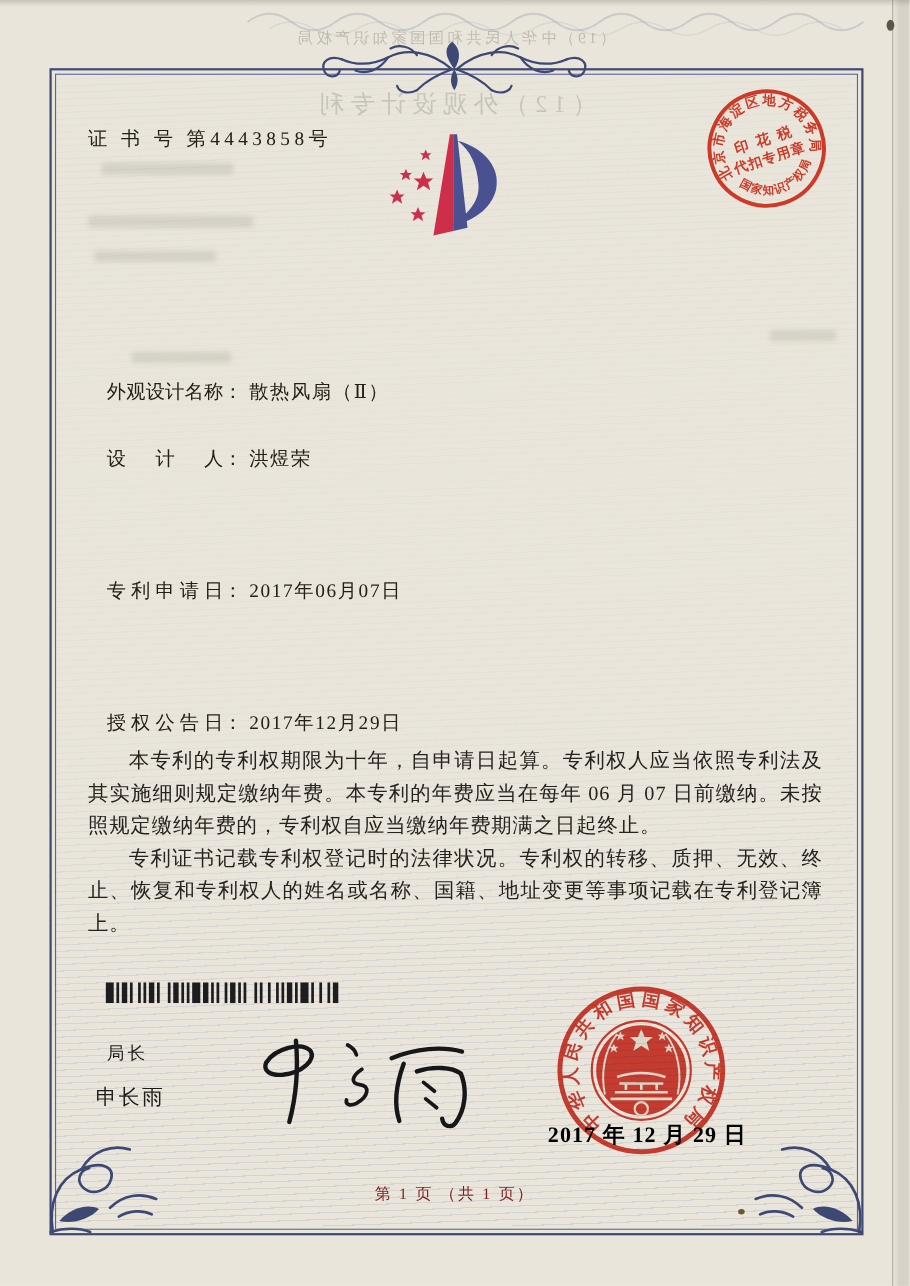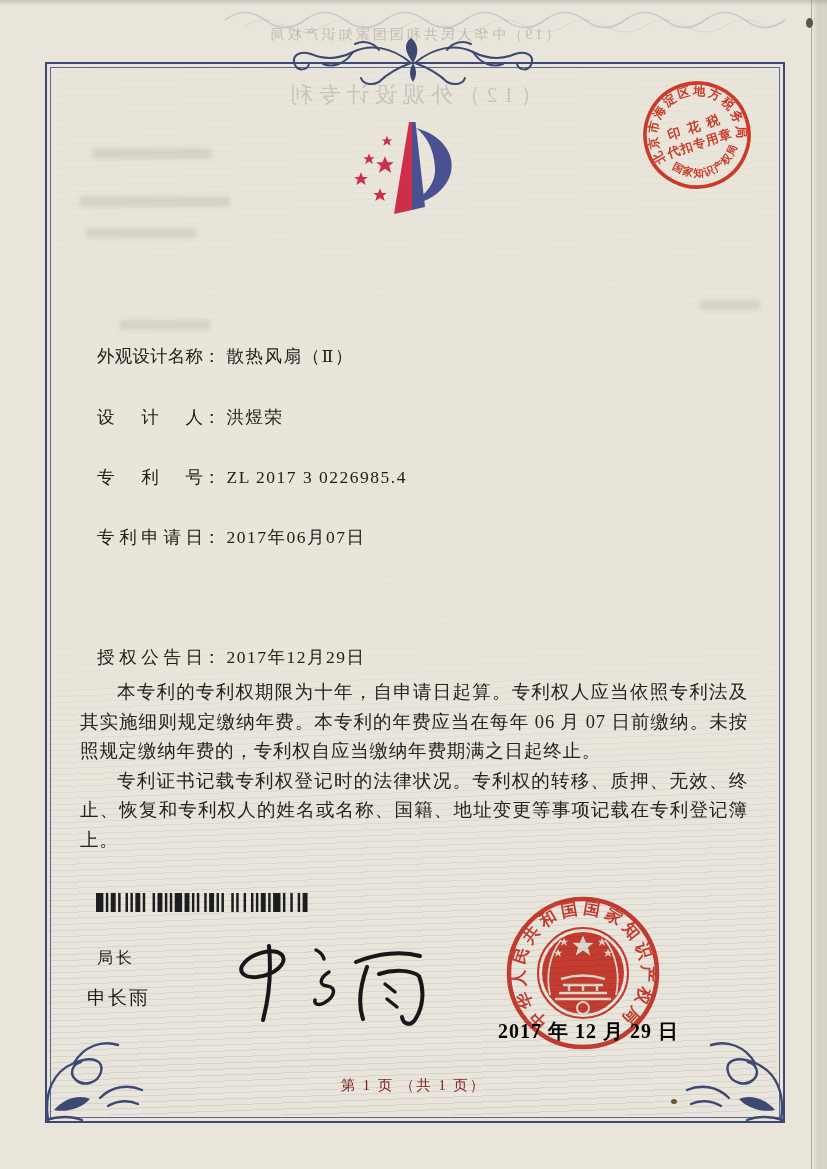--- a/index.html
+++ b/index.html
@@ -133,20 +133,21 @@
     <g transform="translate(112,0) scale(-1,1)" stroke="#3d4873" fill="none" stroke-width="2.4" stroke-linecap="round">
       <path d="M10,84 C6,58 14,36 36,27 C55,19 66,25 63,36 C60,47 46,51 38,44 C31,38 34,28 43,26"></path>
       <path d="M36,27 C46,10 64,4 80,9"></path>
       <path d="M62,62 C74,50 90,48 104,54"></path>
       <path d="M16,74 C26,62 42,58 52,63 C44,72 28,77 16,74 Z" fill="#3d4873" stroke="none"></path>
       <path d="M70,70 C80,64 92,64 100,68"></path>
       <path d="M8,84 C20,80 34,80 44,84"></path>
     </g>
   </svg>
 
+  <div class="cert-no">证 书 号 第4443858号</div>
 
   <svg class="logo" width="150" height="102" viewBox="0 0 150 102">
     <defs>
       <path id="lstar" d="M0,-10 L2.9,-3.1 L10,-3.1 L4.7,1.2 L6.9,9 L0,4.4 L-6.9,9 L-4.7,1.2 L-10,-3.1 L-2.9,-3.1 Z"></path>
     </defs>
     <path d="M71,2 L74,2 L74,90 L56,94 Z" fill="#cd2f4a"></path>
     <path d="M74,2 L77.5,2 L87,87 L74,90 Z" fill="#4a5190"></path>
     <path d="M78,8 C104,15 117,34 113,52 C109,70 91,82 72,85 C89,74 98,62 97,48 C96,31 90,17 78,8 Z" fill="#4a5190"></path>
     <use href="#lstar" transform="translate(49,21) scale(0.52)" fill="#cd2f4a"></use>
     <use href="#lstar" transform="translate(31,39) scale(0.55)" fill="#cd2f4a"></use>
@@ -154,23 +155,20 @@
     <use href="#lstar" transform="translate(23,59) scale(0.68)" fill="#cd2f4a"></use>
     <use href="#lstar" transform="translate(42,75) scale(0.68)" fill="#cd2f4a"></use>
   </svg>
 
 
   <div class="field f1">
     <span class="flabel">设计人</span><span class="fcolon">：</span><span class="fvalue">洪煜荣</span>
   </div>
   <div class="field f0">
     <span class="flabel">外观设计名称</span><span class="fcolon">：</span><span class="fvalue">散热风扇（Ⅱ）</span>
-  </div>
-  <div class="field f2">
-    <span class="flabel">专利号</span><span class="fcolon">：</span><span class="fvalue">ZL 2017 3 0226985.4</span>
   </div>
   <div class="field f3">
     <span class="flabel">专利申请日</span><span class="fcolon">：</span><span class="fvalue">2017年06月07日</span>
   </div>
   <div class="field f5">
     <span class="flabel">授权公告日</span><span class="fcolon">：</span><span class="fvalue">2017年12月29日</span>
   </div>
 
   <div class="body-text">
     <p>本专利的专利权期限为十年，自申请日起算。专利权人应当依照专利法及其实施细则规定缴纳年费。本专利的年费应当在每年 06 月 07 日前缴纳。未按照规定缴纳年费的，专利权自应当缴纳年费期满之日起终止。</p>

